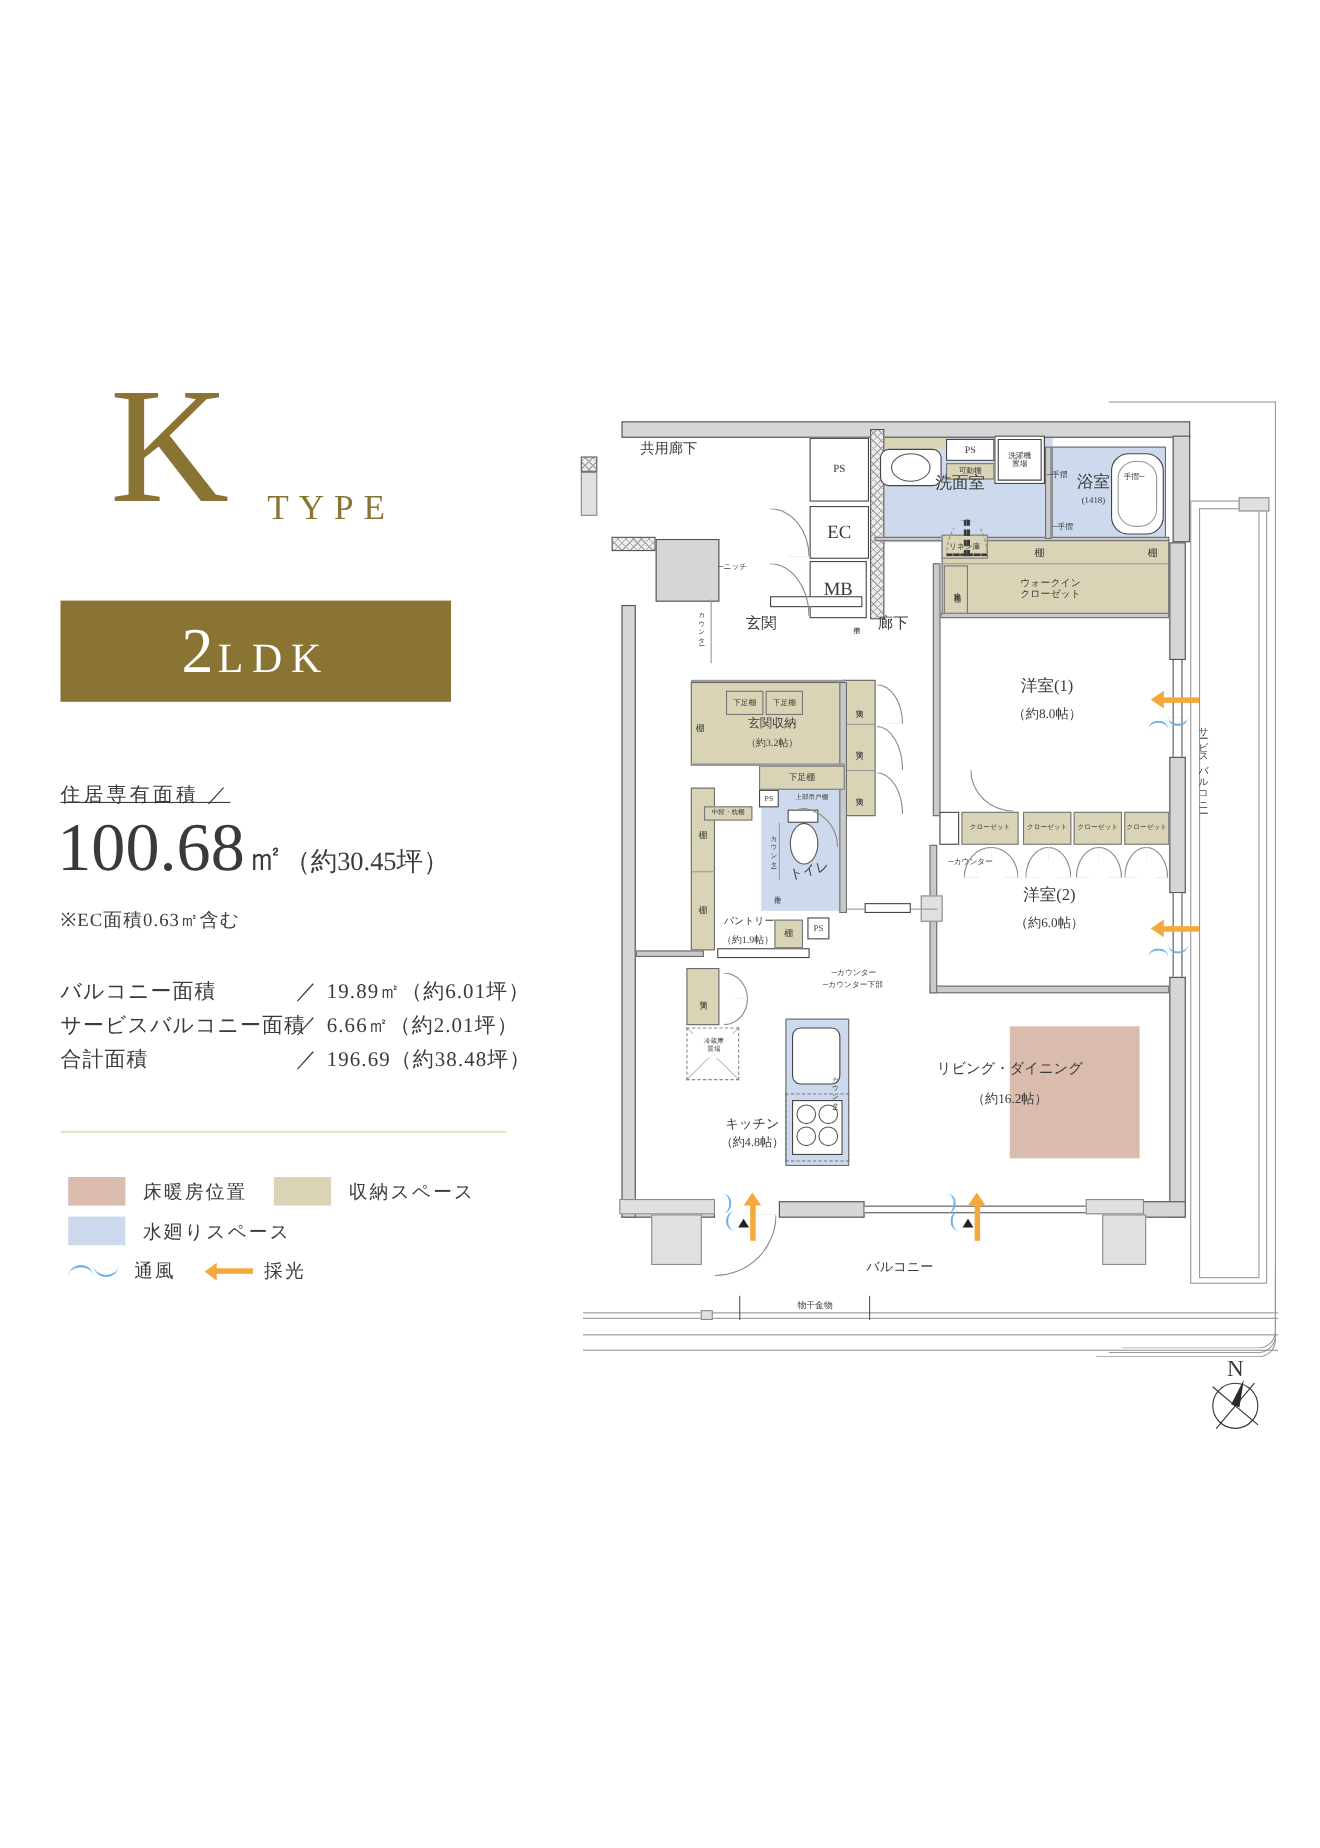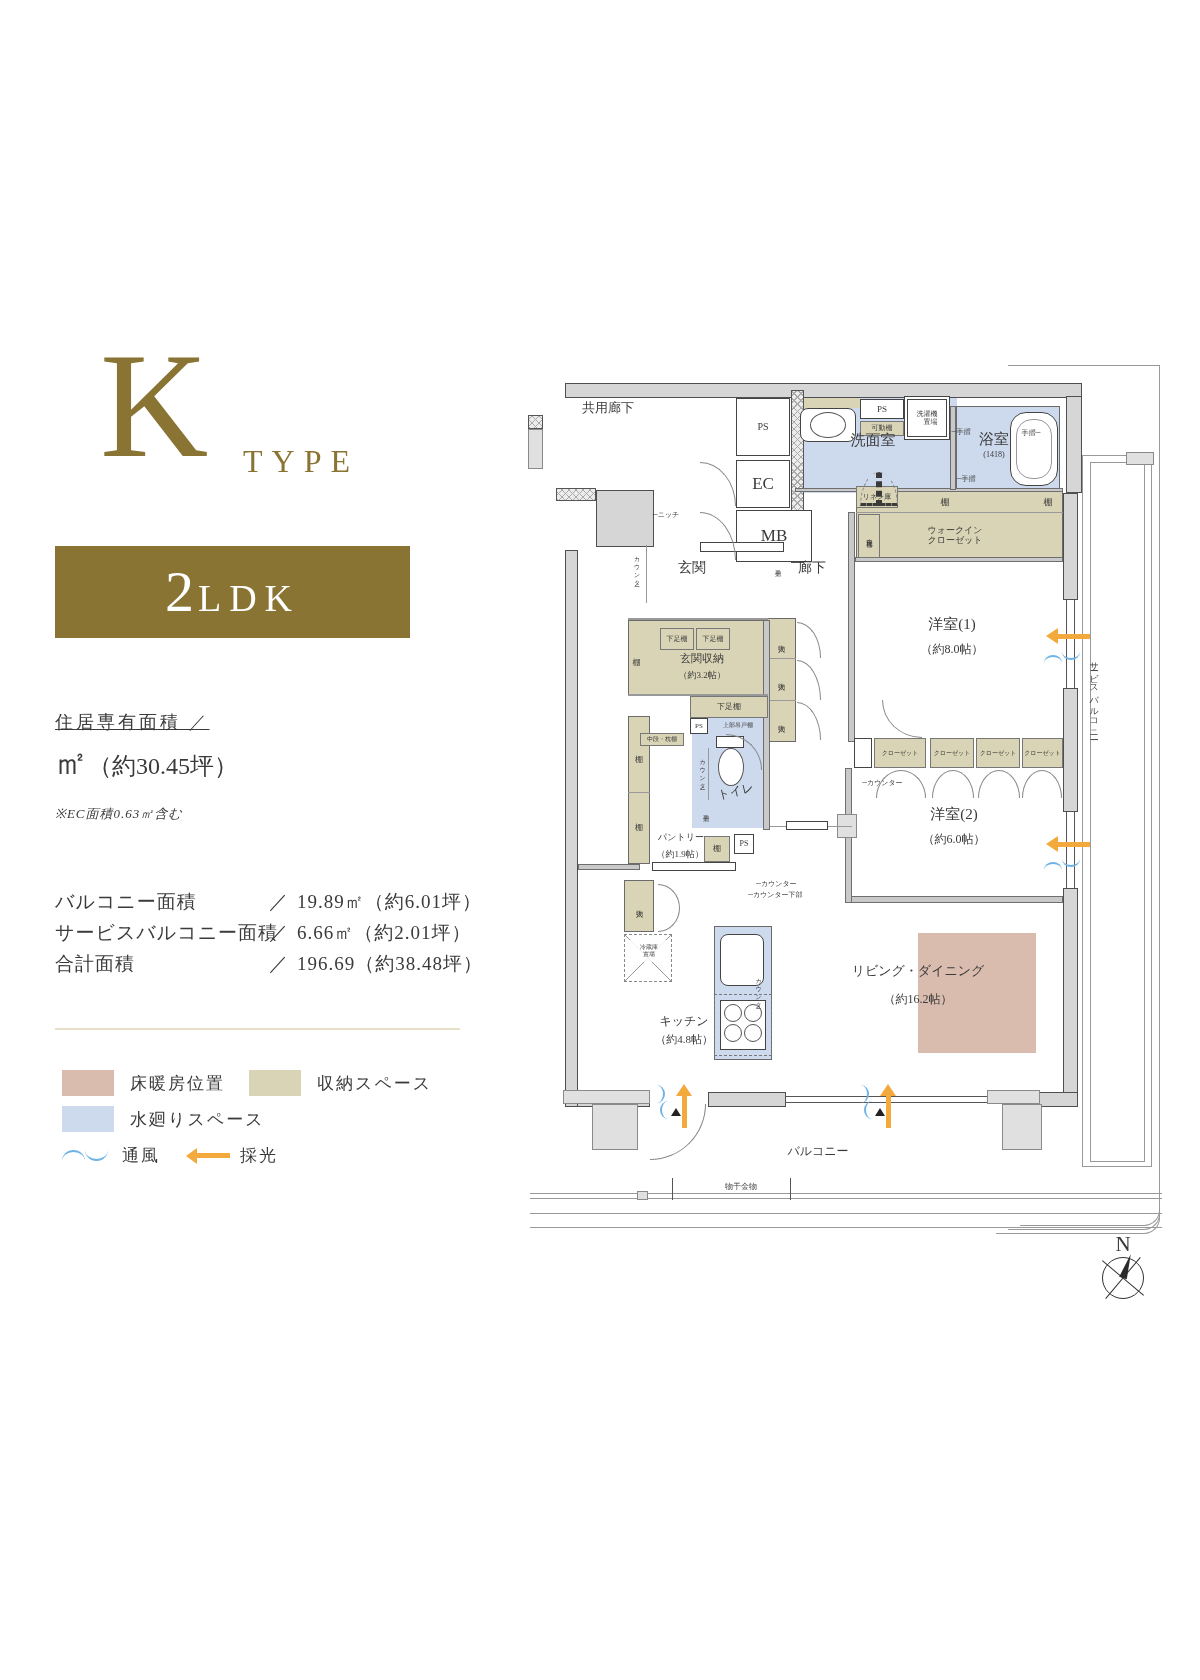--- a/index.html
+++ b/index.html
@@ -12,21 +12,21 @@
   .type-word{left:243px;top:443px;font-size:32px;letter-spacing:9px;color:#8a7434;}
   .layout-badge{left:55px;top:546px;width:355px;height:92px;background:#8a7434;
       display:flex;align-items:center;justify-content:center;}
   .badge-text{display:block;color:#fff;font-size:38px;letter-spacing:8px;line-height:1;}
   .badge-text::first-letter{font-size:58px;letter-spacing:4px;}
   .area-title{left:55px;top:710px;font-size:18px;letter-spacing:3px;text-decoration:underline;}
   .area-main{left:52px;top:740px;display:flex;align-items:baseline;white-space:nowrap;}
   .area-num{font-size:62px;line-height:1;}
   .area-unit{font-size:34px;margin-left:2px;}
   .area-tsubo{font-size:24px;margin-left:0;}
-  .area-note{left:55px;top:804px;font-size:13px;letter-spacing:1px;font-style:italic;}
+  .area-note{left:55px;top:824px;font-size:17px;letter-spacing:1px;}
   .area-rows{left:55px;top:886px;width:440px;}
   .area-row{display:flex;font-size:19px;line-height:31px;letter-spacing:1px;white-space:nowrap;}
   .row-label{width:214px;}
   .row-slash{width:28px;}
   .divider{left:55px;top:1028px;width:405px;height:2px;background:#e8dfc9;}
   .legend-row{left:62px;display:flex;align-items:center;}
   .lr1{top:1070px;} .lr2{top:1106px;} .lr3{top:1144px;}
   .swatch{width:52px;height:26px;margin-right:16px;}
   .legend-label{font-size:17px;letter-spacing:2px;white-space:nowrap;}
   .legend-gap{margin-left:24px;}
@@ -45,21 +45,21 @@
   .wallt{background:#c9c9c9;border:1px solid #6e6e6e;}
   .wallp{background:#e0e0e0;border:1px solid #8a8a8a;}
   .hatch{background:repeating-linear-gradient(45deg,#aaa 0 1px,transparent 1px 5px),
                repeating-linear-gradient(-45deg,#aaa 0 1px,transparent 1px 5px),#ececec;
          border:1px solid #555;}
   .blue{background:#cdd9ec;}
   .beige{background:#d9d4b6;}
   .pink{background:#d9bcae;}
   .bdr{border:1px solid #6b6b6b;}
   .wbox{background:#fff;border:1.2px solid #444;}
-  .dbl{box-shadow:inset 0 0 0 2px #fff, inset 0 0 0 3px #444;text-align:right;}
+  .dbl{box-shadow:inset 0 0 0 2px #fff, inset 0 0 0 3px #444;}
   .lbox{background:#d9d4b6;border:1px solid #777;}
   .lab{background:transparent;}
   .lab.left{justify-content:flex-start;text-align:left;}
   .vert{writing-mode:vertical-rl;text-orientation:upright;letter-spacing:1px;}
   .oval{background:#fff;border:1px solid #555;border-radius:50%;}
   .circ{background:#fff;border:1px solid #555;border-radius:50%;}
   .rnd{border-radius:8px;} .rnd2{border-radius:16px;}
   .dash{border:1px dashed #777;}
   .thin{background:#555;} .thing{background:#999;}
   .outl{border:1px solid #999;}
@@ -102,20 +102,21 @@
 
 <div class="abs type-letter">K</div>
 <div class="abs type-word">TYPE</div>
 
 <div class="abs layout-badge">
   <span class="badge-text">2LDK</span>
 </div>
 
 <div class="abs area-title">住居専有面積 ／</div>
 <div class="abs area-main">
+  <span class="area-num">100.68</span>
   <span class="area-unit">㎡</span>
   <span class="area-tsubo">（約30.45坪）</span>
 </div>
 <div class="abs area-note">※EC面積0.63㎡含む</div>
 
 <div class="abs area-rows">
   <div class="area-row">
     <span class="row-label">バルコニー面積</span>
     <span class="row-slash">／</span>
     <span class="row-value">19.89㎡（約6.01坪）</span>
@@ -216,21 +217,21 @@
     <div class="pe wallp" style="left: 637px; top: 1191px; width: 11px; height: 9px;"></div>
     <div class="pe olTR" style="left: 1008px; top: 365px; width: 152px; height: 802px;"></div>
     <div class="pe outl" style="left: 1082px; top: 455px; width: 70px; height: 712px;"></div>
     <div class="pe outl" style="left: 1090px; top: 462px; width: 55px; height: 700px;"></div>
     <div class="pe wallp" style="left: 1126px; top: 452px; width: 28px; height: 13px;"></div>
     <div class="pe olBR" style="left: 996px; top: 1150px; width: 164px; height: 84px;"></div>
     <div class="pe olBR" style="left: 1008px; top: 1158px; width: 152px; height: 72px;"></div>
     <div class="pe olBR" style="left: 1020px; top: 1166px; width: 140px; height: 60px;"></div>
     <div class="pe wbox" style="left: 736px; top: 398px; width: 54px; height: 58px; font-size: 10px;">PS</div>
     <div class="pe wbox" style="left: 736px; top: 460px; width: 54px; height: 48px; font-size: 17px;">EC</div>
-    <div class="pe wbox" style="left: 736px; top: 510px; width: 76px; height: 52px; font-size: 17px;">MB</div>
+    <div class="pe wbox" style="left: 736px; top: 510px; width: 52px; height: 52px; font-size: 17px;">MB</div>
     <div class="pe wbox" style="left: 860px; top: 399px; width: 44px; height: 20px; font-size: 9px;">PS</div>
     <div class="pe wbox dbl" style="left: 904px; top: 396px; width: 46px; height: 44px; font-size: 7px;">洗濯機
 置場</div>
     <div class="pe wbox" style="left: 690px; top: 718px; width: 18px; height: 16px; font-size: 7px;">PS</div>
     <div class="pe wbox" style="left: 734px; top: 834px; width: 20px; height: 20px; font-size: 8px;">PS</div>
     <div class="pe wbox" style="left: 700px; top: 542px; width: 84px; height: 10px;"></div>
     <div class="pe wbox" style="left: 854px; top: 738px; width: 18px; height: 30px;"></div>
     <div class="pe lbox" style="left: 860px; top: 421px; width: 44px; height: 15px; font-size: 7px;">可動棚</div>
     <div class="pe lbox" style="left: 856px; top: 486px; width: 42px; height: 22px; font-size: 7px;">リネン庫</div>
     <div class="pe lbox" style="left: 660px; top: 628px; width: 34px; height: 22px; font-size: 7px;">下足棚</div>

